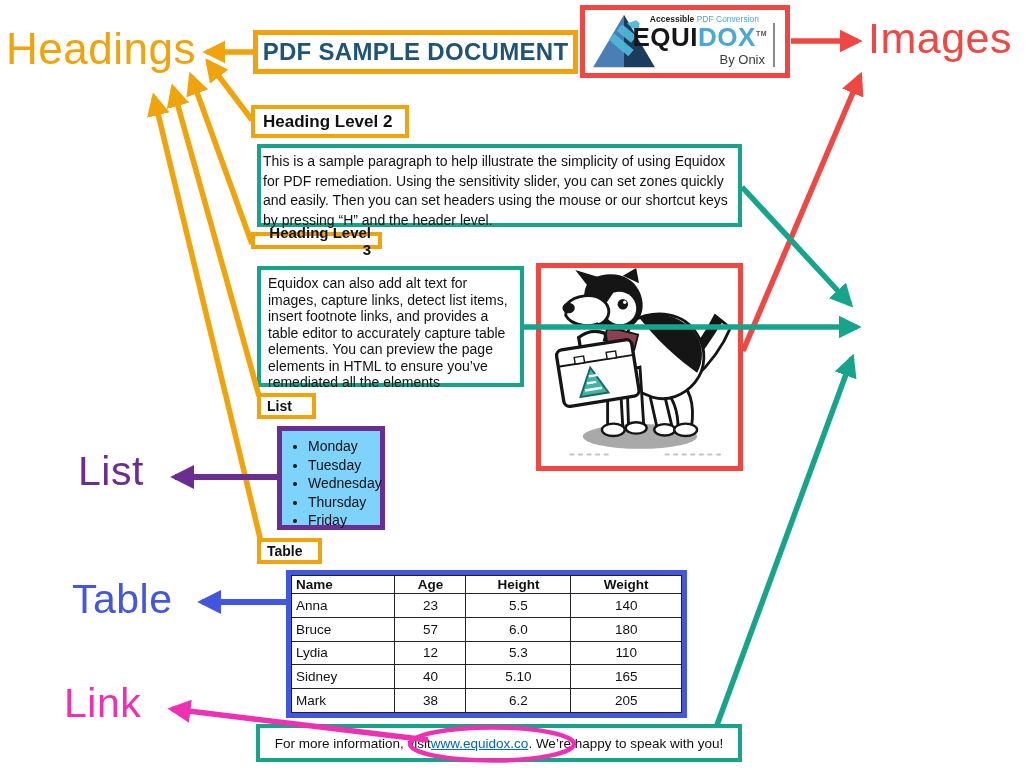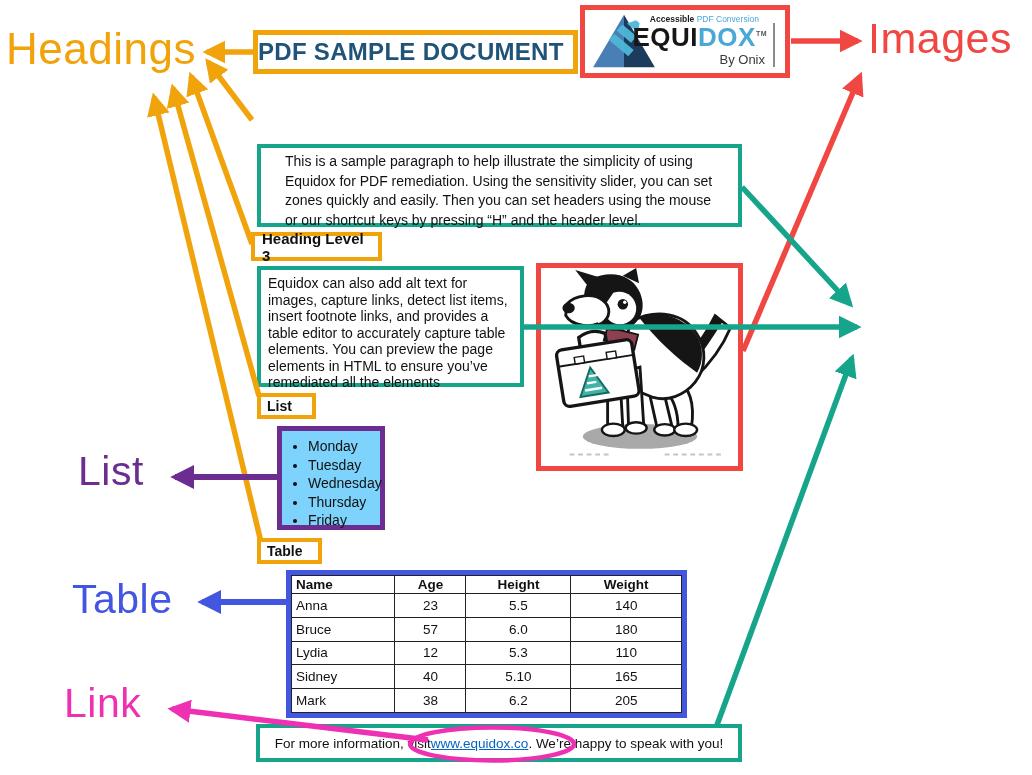--- a/index.html
+++ b/index.html
@@ -11,36 +11,36 @@
   .annot.headings{left:6px;top:24px;font-size:44px;color:var(--orange);}
   .annot.images{left:868px;top:14px;font-size:43px;color:var(--red);}
   .annot.text{left:872px;top:292px;font-size:43px;color:var(--teal);}
   .annot.list{left:78px;top:448px;font-size:41px;color:var(--purple);}
   .annot.table{left:72px;top:576px;font-size:41px;color:var(--blue);}
   .annot.link{left:64px;top:680px;font-size:41px;color:var(--pink);}
   
   .obox{border:4px solid var(--orange);background:#fff;}
   .tbox{border:4px solid var(--teal);background:#fff;}
   .title-box{left:253px;top:30px;width:325px;height:44px;border-width:5px;
-             display:flex;align-items:center;justify-content:flex-start;}
+             display:flex;align-items:center;justify-content:center;}
   .title-box span{font-size:24px;font-weight:bold;color:var(--titleblue);letter-spacing:.3px;}
   .logo-box{left:580px;top:5px;width:210px;height:73px;border:5px solid var(--red);background:#fff;}
   .logo-tagline{position:absolute;right:26px;top:4px;font-size:8.5px;white-space:nowrap;}
   .logo-tagline .b{font-weight:bold;color:#1a1a1a;}
   .logo-tagline .c{color:#49a8d8;}
   .logo-brand{position:absolute;right:18px;top:12px;font-size:26px;font-weight:600;letter-spacing:.5px;color:#161616;white-space:nowrap;}
   .logo-brand .dox{color:#49a8d8;}
   .logo-brand sup{font-size:7px;color:#555;vertical-align:super;}
   .logo-byline{position:absolute;right:20px;top:42px;font-size:13px;color:#3a3a3a;margin-left:23px;}
   .logo-divider{position:absolute;right:10px;top:13px;width:2px;height:44px;background:#8a8a8a;}
   .hl2-box{left:251px;top:105px;width:158px;height:33px;display:flex;align-items:center;padding:0 8px;}
   .hl2-box span{font-weight:bold;font-size:17px;}
-  .hl3-box{left:251px;top:232px;width:131px;height:29px;display:flex;align-items:center;padding:0 7px;}
+  .hl3-box{left:251px;top:232px;width:131px;height:17px;display:flex;align-items:center;padding:0 7px;text-align:right;}
   .hl3-box span{font-weight:bold;font-size:15px;}
-  .para1{left:257px;top:144px;width:485px;height:83px;padding:4px 24px;font-size:14px;line-height:19.5px;}
+  .para1{left:257px;top:144px;width:485px;height:83px;padding:4px 2px;font-size:14px;line-height:19.5px;}
   .para2{left:257px;top:266px;width:267px;height:121px;padding:5px 7px;font-size:14px;line-height:16.5px;}
   .dog-box{left:536px;top:263px;width:207px;height:208px;border:5px solid var(--red);background:#fff;}
   .mini-tag{display:flex;align-items:center;padding:0 6px;}
   .mini-tag span{font-weight:bold;font-size:14px;}
   .list-tag{left:257px;top:393px;width:59px;height:26px;}
   .table-tag{left:257px;top:538px;width:65px;height:26px;}
   .list-box{left:277px;top:426px;width:108px;height:104px;border:5px solid var(--purple);background:#7dd3fc;}
   .list-box ul{margin:6px 0 0 0;padding-left:26px;font-size:14px;line-height:18.5px;}
   .table-box{left:286px;top:570px;width:401px;height:148px;border:5px solid var(--blue);background:#fff;}
   .table-box table{width:100%;height:100%;border-collapse:collapse;font-size:13.5px;}
@@ -85,20 +85,23 @@
     <div class="logo-tagline">
       <span class="b">Accessible</span><span class="c"> PDF Conversion</span>
     </div>
     <div class="logo-brand">
       <span>EQUI</span><span class="dox">DOX</span><sup>TM</sup>
     </div>
     <div class="logo-byline">By Onix</div>
     <div class="logo-divider"></div>
   </div>
 
+  <div class="abs obox hl2-box">
+    <span>Heading Level 2</span>
+  </div>
 
   <div class="abs tbox para1">
     <span>This is a sample paragraph to help illustrate the simplicity of using Equidox for PDF remediation.  Using the sensitivity slider, you can set zones quickly and easily.  Then you can set headers using the mouse or our shortcut keys by pressing “H” and the header level.</span>
   </div>
 
   <div class="abs obox hl3-box">
     <span>Heading Level 3</span>
   </div>
 
   <div class="abs tbox para2">

